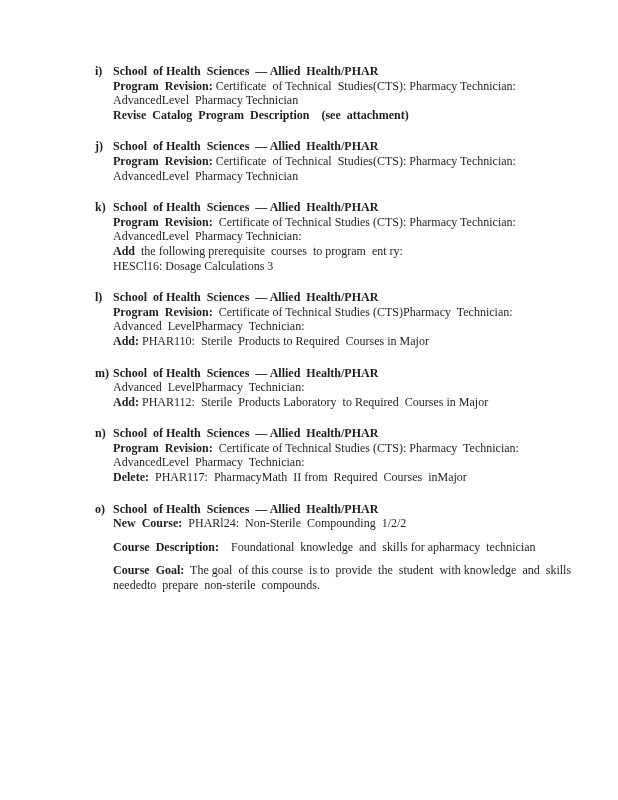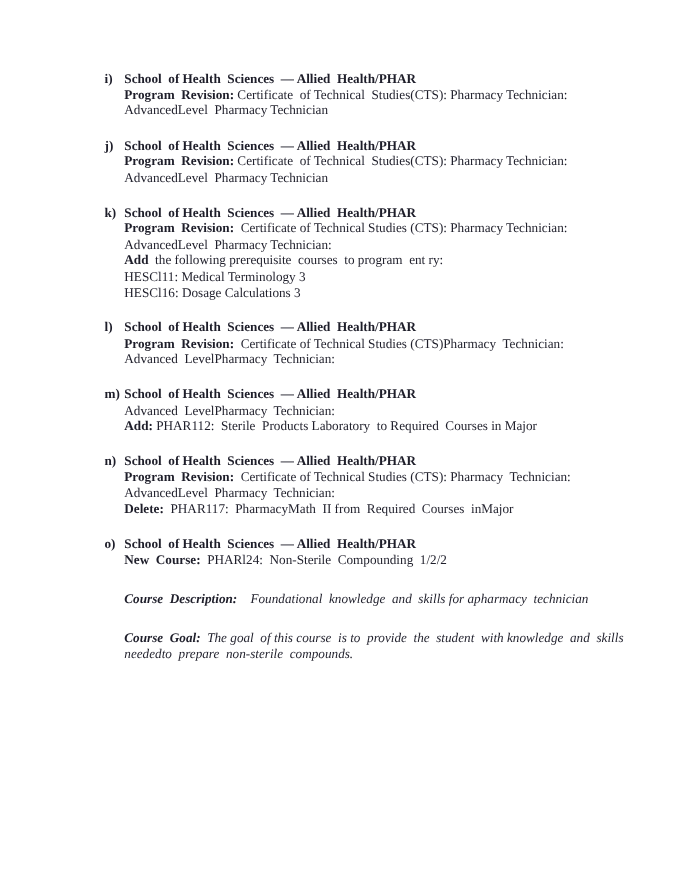--- a/index.html
+++ b/index.html
@@ -30,42 +30,42 @@
   .marker {
     width: 18px;
     flex-shrink: 0;
     font-weight: bold;
     line-height: 14.6px;
   }
   .content {
     flex: 1;
   }
   .para + .para {
-    margin-top: 21px;
-    font-style: italic;
+    margin-top: 9px;
   }
   .line {
     white-space: pre;
     line-height: 14.6px;
   }
   .seg { font-weight: normal; }
   .seg.bold { font-weight: bold; text-align: right; }
 </style>
 </head>
 <body>
 
 <div class="page" style="background: rgb(255, 255, 255); color: rgb(30, 30, 42);">
   <div class="doc-content">
       <div class="item">
         <div class="marker">i)</div>
         <div class="content">
           <div class="para">
             <div class="line"><span class="seg bold">School  of Health  Sciences  — Allied  Health/PHAR</span></div>
             <div class="line"><span class="seg bold">Program  Revision: </span><span class="seg">Certificate  of Technical  Studies(CTS): Pharmacy Technician:</span></div>
             <div class="line"><span class="seg">AdvancedLevel  Pharmacy Technician</span></div>
+            <div class="line"><span class="seg bold">Revise  Catalog  Program  Description    (see  attachment)</span></div>
           </div>
         </div>
       </div>
       <div class="item">
         <div class="marker">j)</div>
         <div class="content">
           <div class="para">
             <div class="line"><span class="seg bold">School  of Health  Sciences  — Allied  Health/PHAR</span></div>
             <div class="line"><span class="seg bold">Program  Revision: </span><span class="seg">Certificate  of Technical  Studies(CTS): Pharmacy Technician:</span></div>
             <div class="line"><span class="seg">AdvancedLevel  Pharmacy Technician</span></div>
@@ -73,32 +73,32 @@
         </div>
       </div>
       <div class="item">
         <div class="marker">k)</div>
         <div class="content">
           <div class="para">
             <div class="line"><span class="seg bold">School  of Health  Sciences  — Allied  Health/PHAR</span></div>
             <div class="line"><span class="seg bold">Program  Revision:  </span><span class="seg">Certificate of Technical Studies (CTS): Pharmacy Technician:</span></div>
             <div class="line"><span class="seg">AdvancedLevel  Pharmacy Technician:</span></div>
             <div class="line"><span class="seg bold">Add</span><span class="seg">  the following prerequisite  courses  to program  ent ry:</span></div>
-            <div class="line"><span class="seg">HESCl11: Medical Terminology 3</span></div>
             <div class="line"><span class="seg">HESCl16: Dosage Calculations 3</span></div>
           </div>
         </div>
       </div>
       <div class="item">
         <div class="marker">l)</div>
         <div class="content">
           <div class="para">
             <div class="line"><span class="seg bold">School  of Health  Sciences  — Allied  Health/PHAR</span></div>
             <div class="line"><span class="seg bold">Program  Revision:  </span><span class="seg">Certificate of Technical Studies (CTS)Pharmacy  Technician:</span></div>
             <div class="line"><span class="seg">Advanced  LevelPharmacy  Technician:</span></div>
+            <div class="line"><span class="seg bold">Add:</span><span class="seg"> PHAR110:  Sterile  Products to Required  Courses in Major</span></div>
           </div>
         </div>
       </div>
       <div class="item">
         <div class="marker">m)</div>
         <div class="content">
           <div class="para">
             <div class="line"><span class="seg bold">School  of Health  Sciences  — Allied  Health/PHAR</span></div>
             <div class="line"><span class="seg">Advanced  LevelPharmacy  Technician:</span></div>
             <div class="line"><span class="seg bold">Add:</span><span class="seg"> PHAR112:  Sterile  Products Laboratory  to Required  Courses in Major</span></div>

